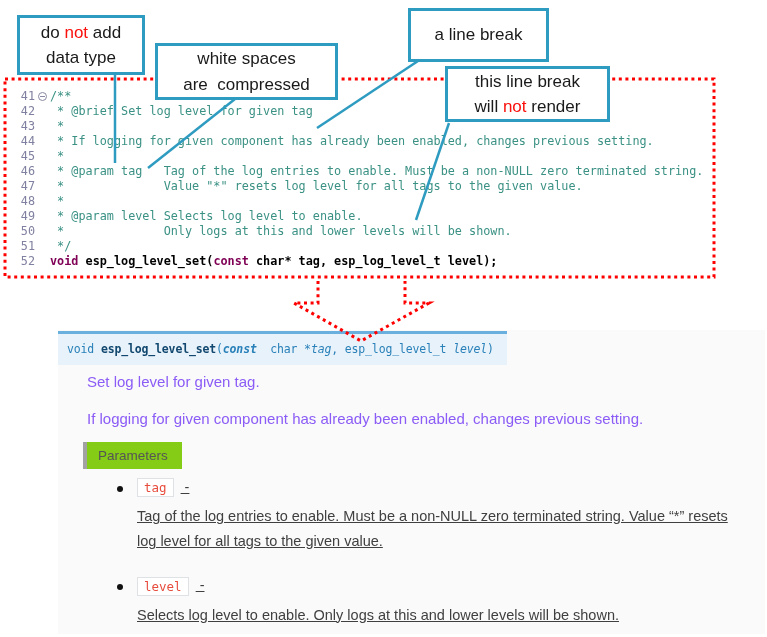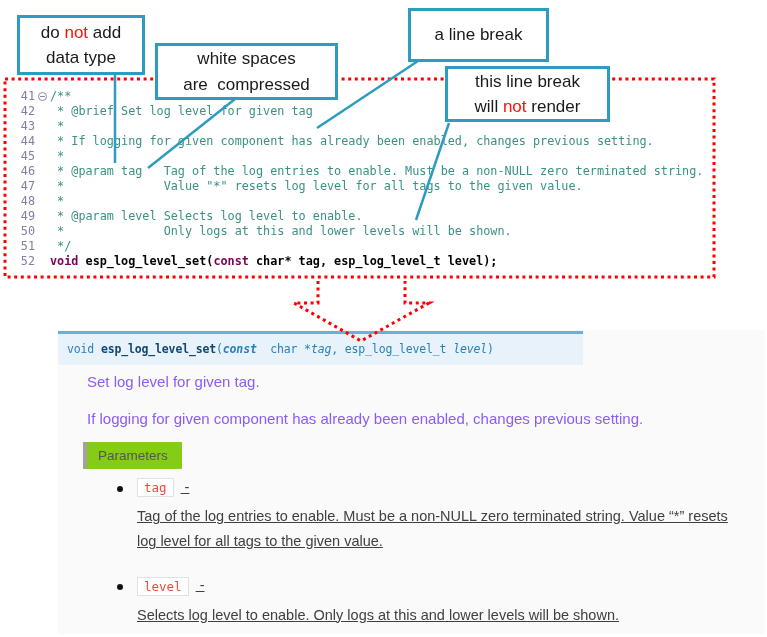--- a/index.html
+++ b/index.html
@@ -39,21 +39,21 @@
   .ct { white-space:pre; }
   .tok-c { color:#3a9184; }
   .tok-k { color:#7f0055; font-weight:bold; }
   .tok-f { color:#000000; font-weight:bold; }
   
   #doc-panel {
     position:absolute; left:58px; top:330px; width:707px; height:304px;
     background:#fafafa; z-index:1; color:#404040;
   }
   #sig-bar {
-    position:absolute; left:0; top:1px; width:525px; height:34px;
+    position:absolute; left:0; top:1px; width:449px; height:34px;
     background:#e7f2fa; border-top:3px solid #6ab0de;
     font-family:"DejaVu Sans Mono", monospace; font-size:11.5px; letter-spacing:-0.15px;
     line-height:30px; color:#2980b9; padding-left:9px; white-space:pre;
   }
   #sig-bar .sg-b  { font-weight:bold; color:#12486f; }
   #sig-bar .sg-i  { font-style:italic; }
   #sig-bar .sg-bi { font-weight:bold; font-style:italic; }
   .doc-p { position:absolute; left:29px; font-size:15px; color:#8b5cf6; }
   #doc-brief { top:43px; }
   #doc-desc  { top:80px; }

